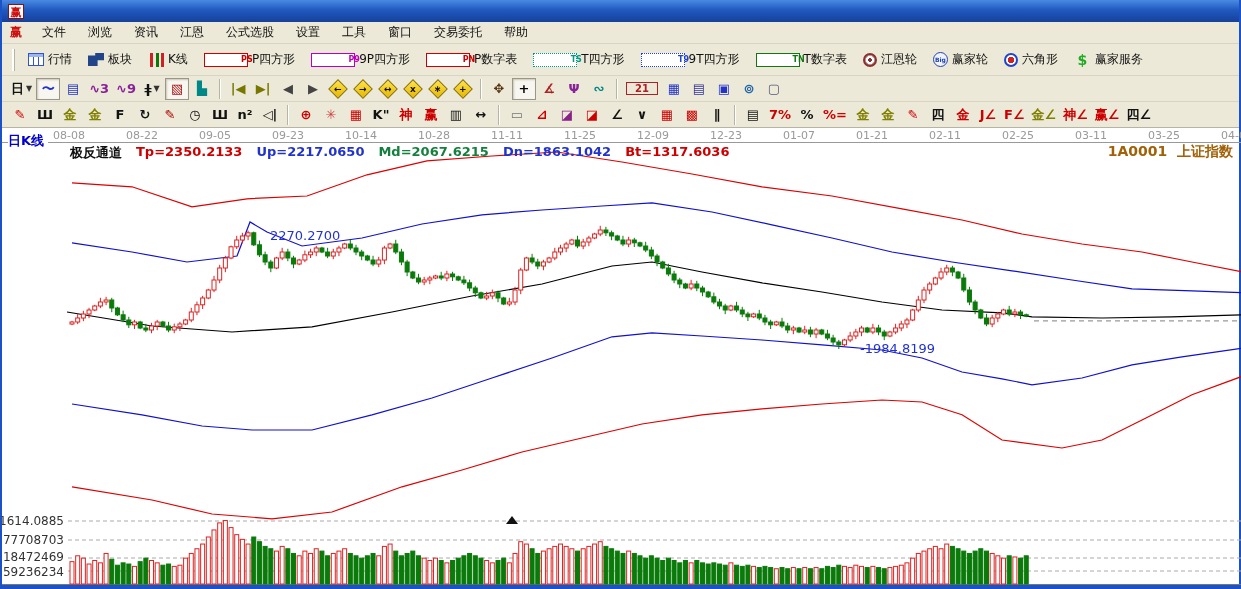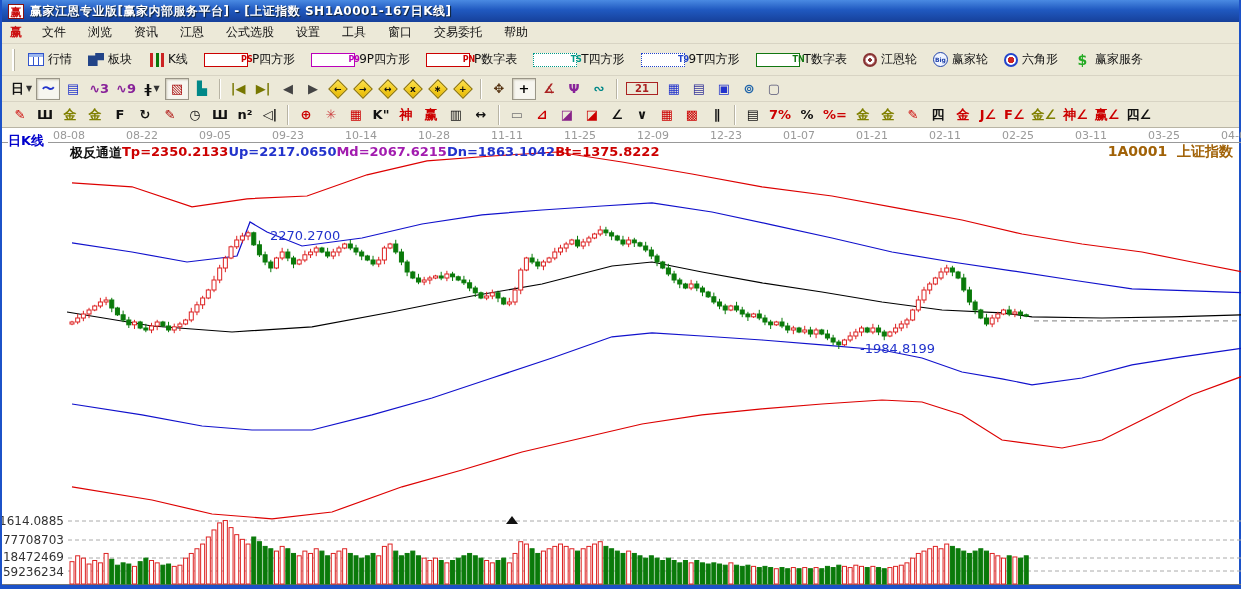--- a/index.html
+++ b/index.html
@@ -38,31 +38,30 @@
   .tbtn.pressed { border:1px solid #9a96886; border:1px solid #9a9688; background:#f7f6f0; box-shadow:inset 1px 1px 2px #c9c5b5; }
   .tbtn .dd { font-size:8px; margin-left:2px; color:#333; }
   .tbtn.boxed span.g { border:1px solid #aa2222; padding:0 8px; font-size:10px; }
   .vsep { width:2px; height:20px; border-left:1px solid #b8b4a4; border-right:1px solid #fff; margin:0 4px; }
   .diamond { width:14px; height:14px; background:linear-gradient(135deg,#ffe24a,#e6b800); border:1px solid #8a7000; transform:rotate(45deg); display:inline-flex; align-items:center; justify-content:center; }
   .diamond span { transform:rotate(-45deg); font-size:9px; font-weight:bold; color:#111; }
   
   .chartsec { position:relative; height:457px; background:#fff; }
   .chartsec svg { position:absolute; left:0; top:0; }
   .period-label { position:absolute; left:6px; top:4px; color:#0000cc; font-size:13px; font-weight:bold; z-index:3; background:#fff; padding-right:4px; }
-  .info-row { position:absolute; left:68px; top:16px; z-index:3; font-size:13px; font-weight:bold; display:flex; white-space:nowrap; }
+  .info-row { position:absolute; left:68px; top:16px; z-index:3; font-size:13px; font-weight:bold; display:flex; gap:14px; white-space:nowrap; }
   .symbol-label { position:absolute; right:6px; top:15px; z-index:3; color:#a16207; font-size:14px; font-weight:bold; }
 </style>
 </head>
 <body>
 
 <div class="window">
 
   <div class="titlebar">
     <span class="logo">赢</span>
-    <span class="title">赢家江恩专业版[赢家内部服务平台] - [上证指数  SH1A0001-167日K线]</span>
   </div>
 
   <div class="menubar">
     <span class="m-logo">赢</span>
 
   <span class="m-item">文件</span>
       <span class="m-item">浏览</span>
       <span class="m-item">资讯</span>
       <span class="m-item">江恩</span>
       <span class="m-item">公式选股</span>
@@ -374,23 +373,23 @@
       </span>
     </div>
 
   <div class="chartsec">
     <div class="period-label">日K线</div>
     <div class="info-row">
       <span style="color:#111">极反通道</span>
 
     <span style="color: rgb(204, 0, 0);">Tp=2350.2133</span>
         <span style="color: rgb(34, 51, 204);">Up=2217.0650</span>
-        <span style="color: #a21caf;">Md=2067.6215</span>
+        <span style="color: #15803d;">Md=2067.6215</span>
         <span style="color: rgb(34, 51, 204);">Dn=1863.1042</span>
-        <span style="color: rgb(204, 0, 0);">Bt=1375.8222</span>
+        <span style="color: rgb(204, 0, 0);">Bt=1317.6036</span>
       </div>
     <div class="symbol-label">
       <span>1A0001</span>&nbsp;
       <span>上证指数</span>
     </div>
     <svg id="chartsvg" width="1241" height="457" viewBox="0 128 1241 457">
         <line x1="0" y1="142.5" x2="1241" y2="142.5" stroke="#999" stroke-width="1"></line>
         <text x="67" y="139" text-anchor="middle" font-size="11" fill="#999">08-08</text>
         <text x="140" y="139" text-anchor="middle" font-size="11" fill="#999">08-22</text>
         <text x="213" y="139" text-anchor="middle" font-size="11" fill="#999">09-05</text>

